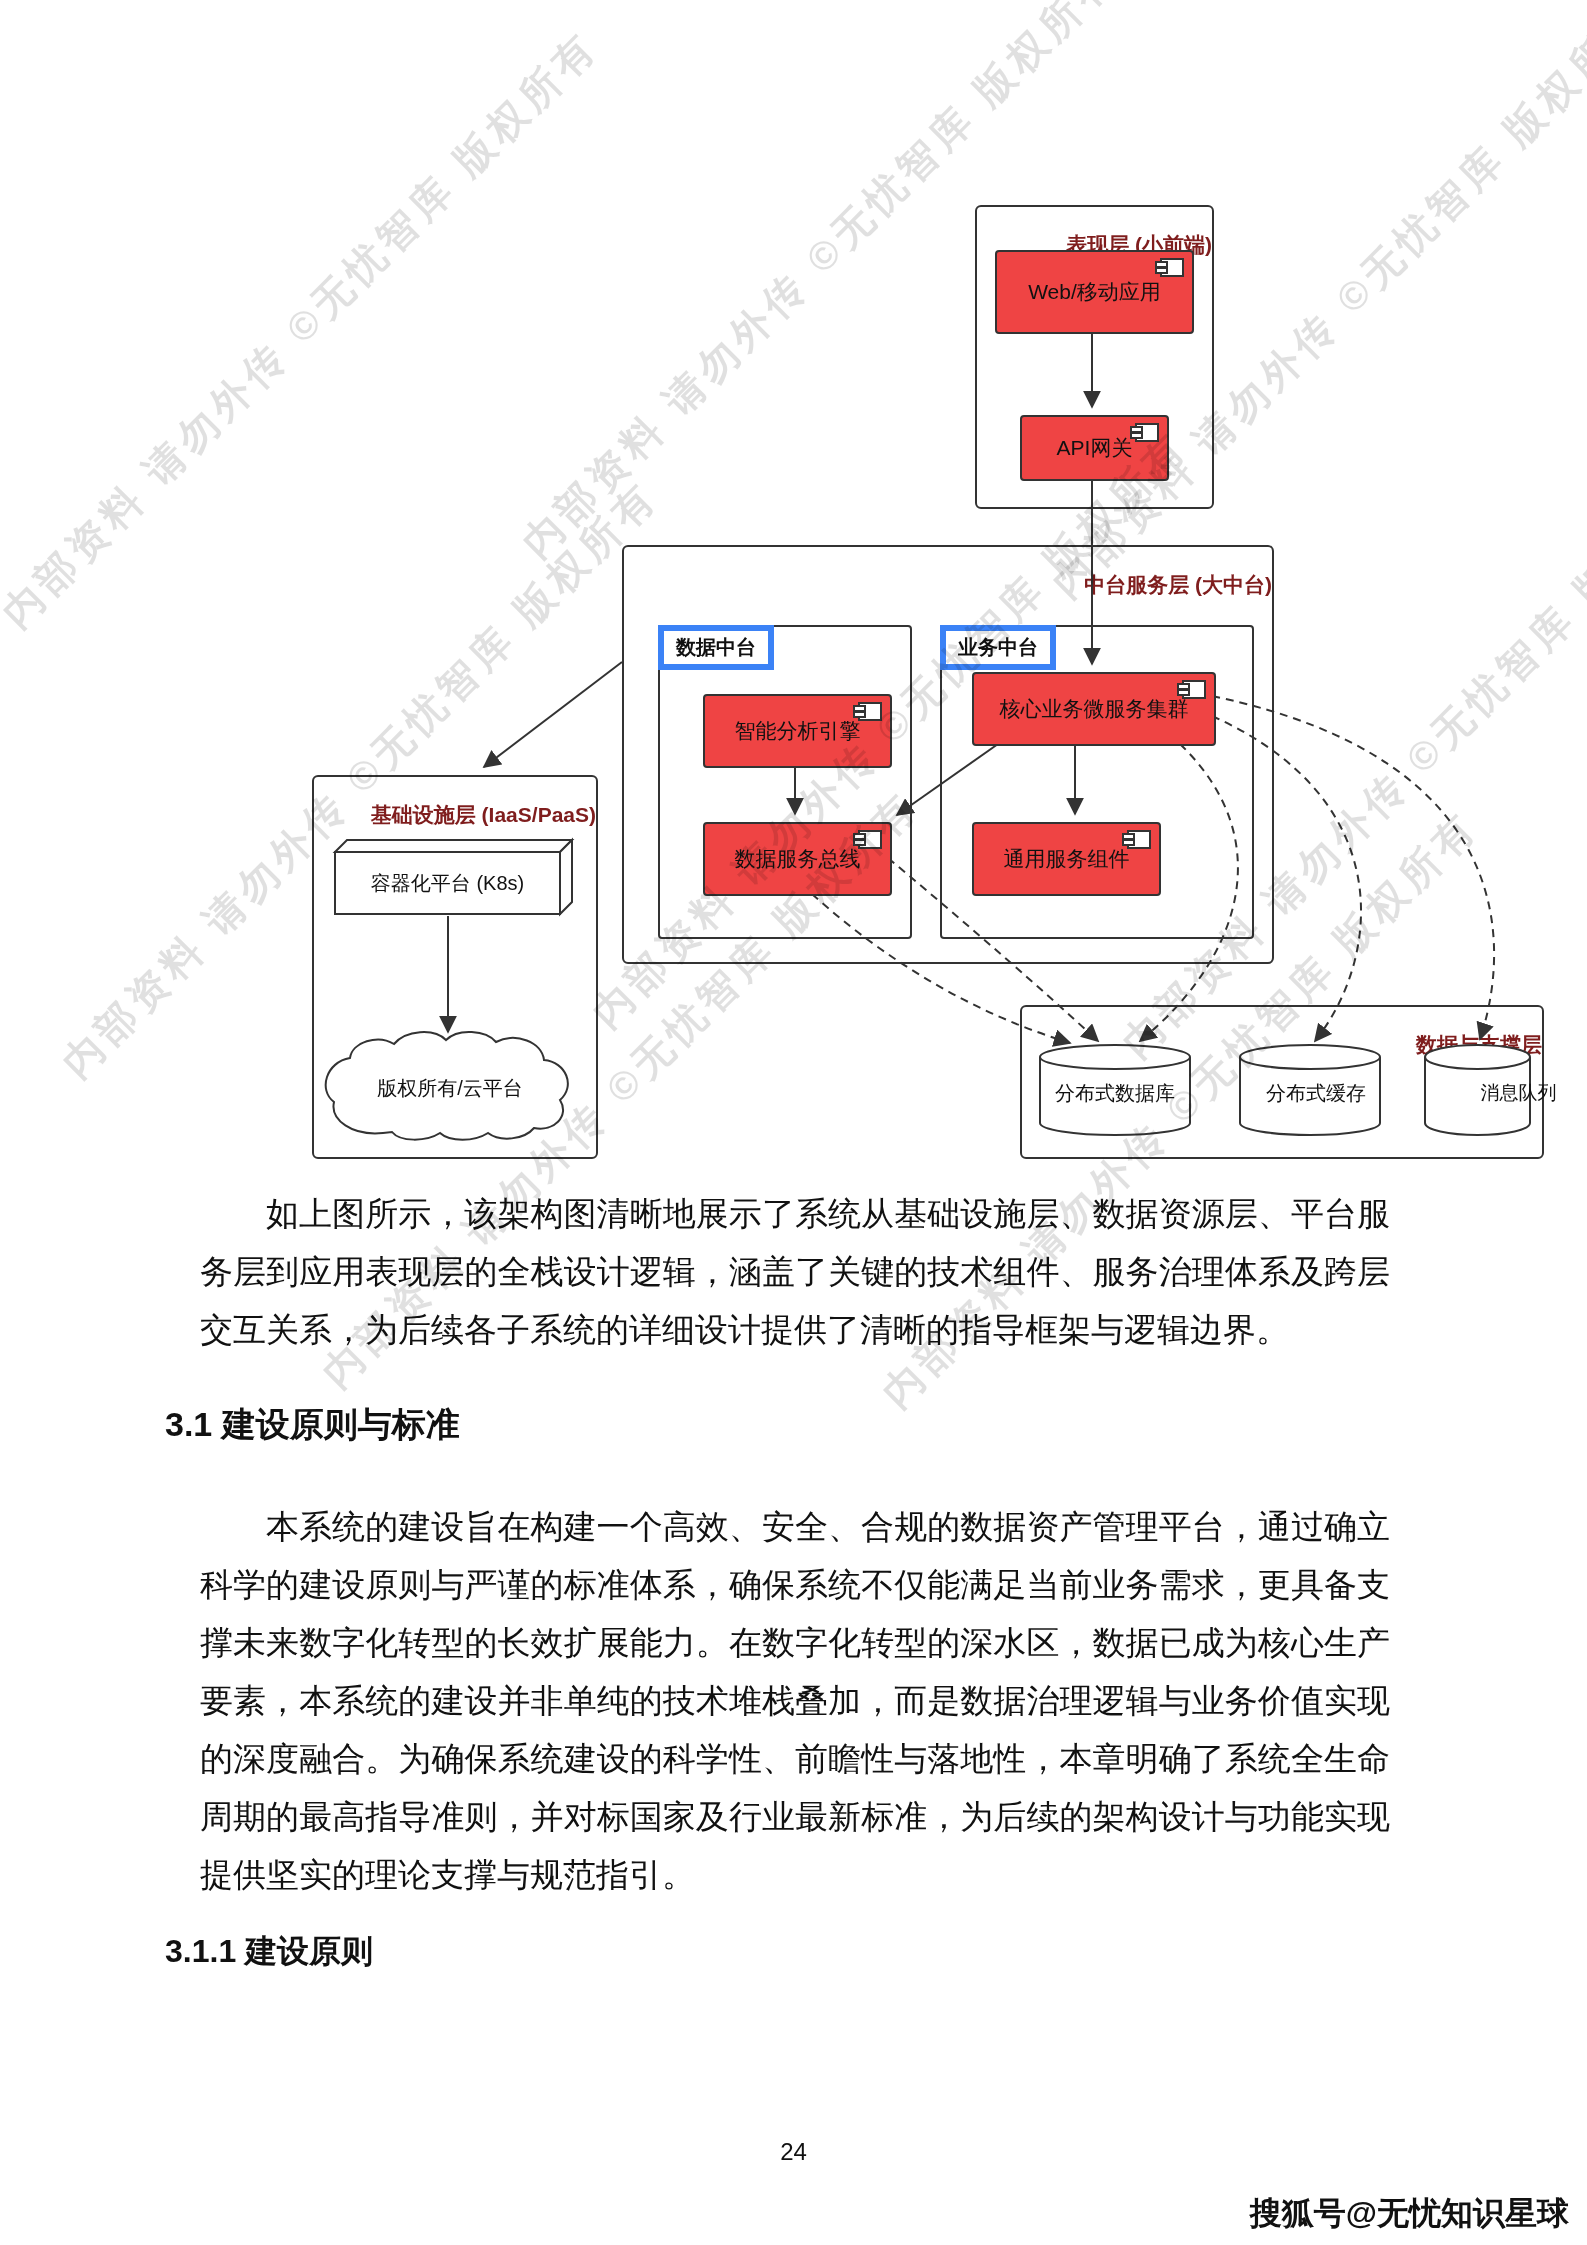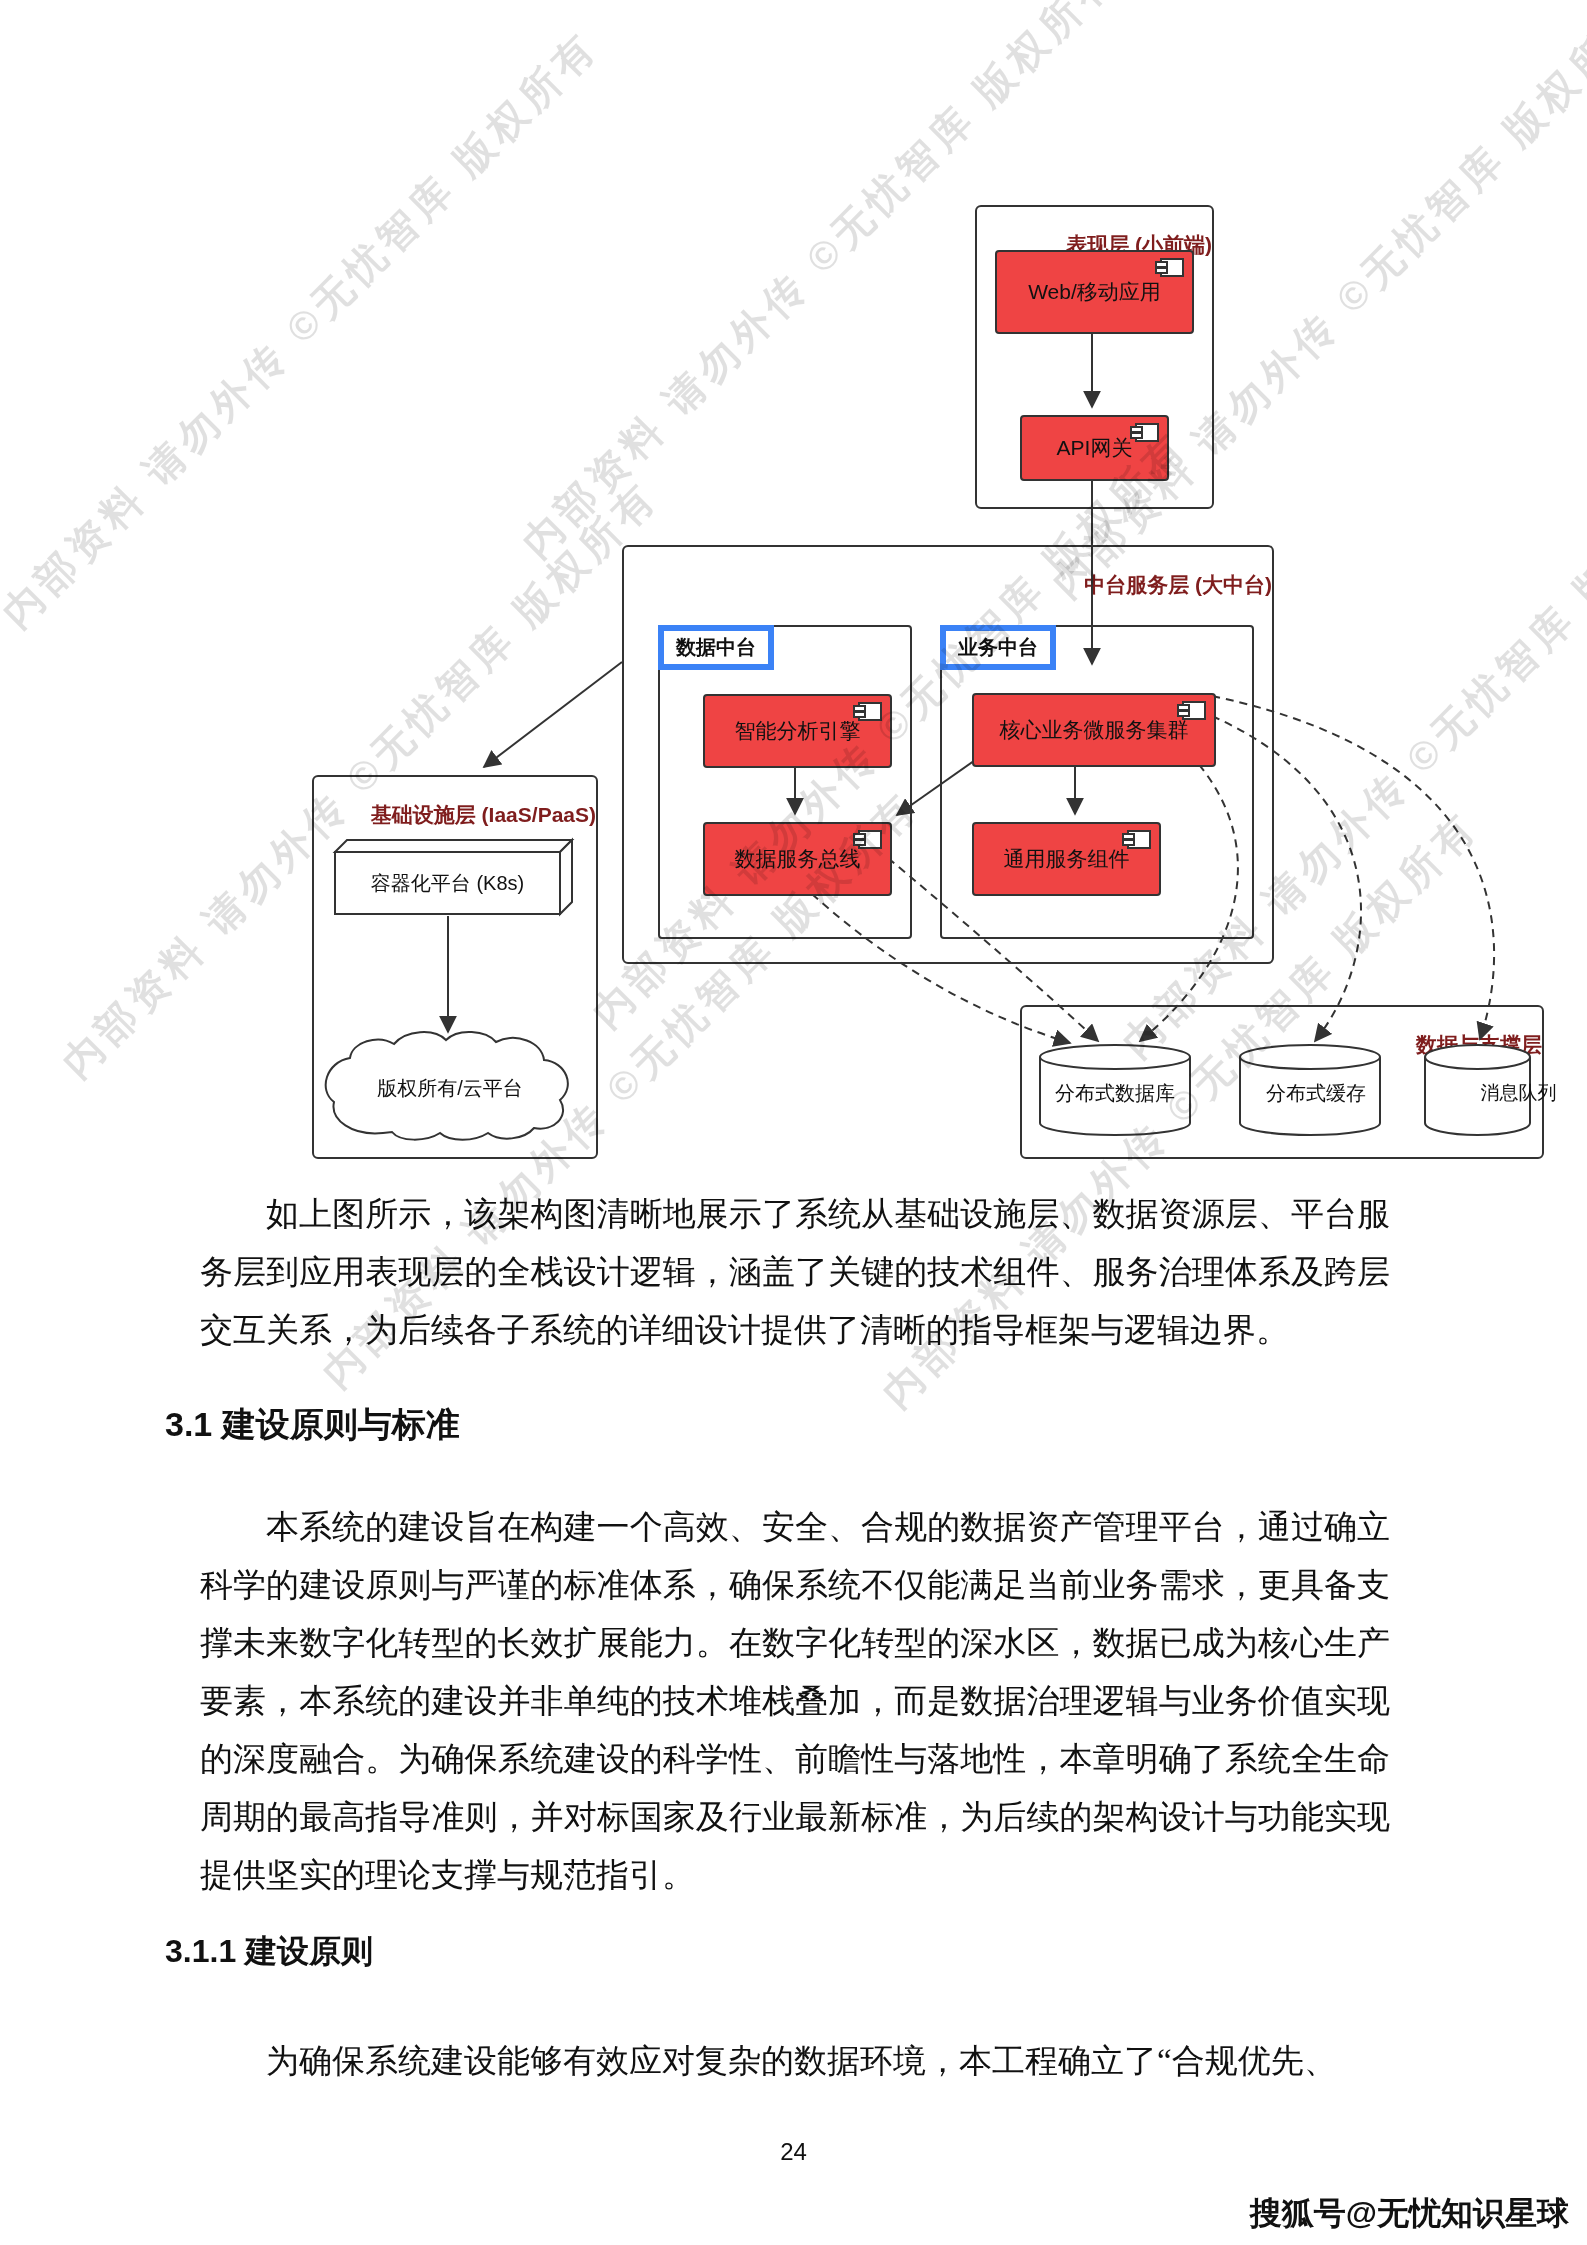--- a/index.html
+++ b/index.html
@@ -163,21 +163,21 @@
   <div class="comp" style="left:703px;top:672px;width:185px;height:70px;margin-top:22px;">
     <span class="comp-icon"></span>
     <span>智能分析引擎</span>
   </div>
 
   <div class="comp" style="left:703px;top:822px;width:185px;height:70px;">
     <span class="comp-icon"></span>
     <span>数据服务总线</span>
   </div>
 
-  <div class="comp" style="left:972px;top:693px;width:240px;height:70px;">
+  <div class="comp" style="left:972px;top:672px;width:240px;height:70px;">
     <span class="comp-icon"></span>
     <span>核心业务微服务集群</span>
   </div>
 
   <div class="comp" style="left:972px;top:822px;width:185px;height:70px;">
     <span class="comp-icon"></span>
     <span>通用服务组件</span>
   </div>
 
   <div class="shape-label" style="left:335px;top:870px;width:225px;">容器化平台 (K8s)</div>
@@ -187,19 +187,18 @@
   <div class="shape-label" style="left:1425px;top:1080px;width:123px;font-size:19px;padding-left:32px;">消息队列</div>
 
   <div class="body-para" style="top:1185px;">如上图所示，该架构图清晰地展示了系统从基础设施层、数据资源层、平台服务层到应用表现层的全栈设计逻辑，涵盖了关键的技术组件、服务治理体系及跨层交互关系，为后续各子系统的详细设计提供了清晰的指导框架与逻辑边界。</div>
 
   <div class="heading h1" style="top:1402px;">3.1 建设原则与标准</div>
 
   <div class="body-para" style="top:1498px;">本系统的建设旨在构建一个高效、安全、合规的数据资产管理平台，通过确立科学的建设原则与严谨的标准体系，确保系统不仅能满足当前业务需求，更具备支撑未来数字化转型的长效扩展能力。在数字化转型的深水区，数据已成为核心生产要素，本系统的建设并非单纯的技术堆栈叠加，而是数据治理逻辑与业务价值实现的深度融合。为确保系统建设的科学性、前瞻性与落地性，本章明确了系统全生命周期的最高指导准则，并对标国家及行业最新标准，为后续的架构设计与功能实现提供坚实的理论支撑与规范指引。</div>
 
   <div class="heading h2" style="top:1930px;">3.1.1 建设原则</div>
 
-  <div class="body-para" style="top:2032px;">为确保系统建设能够有效应对复杂的数据环境，本工程确立了“合规优先、</div>
 
   <div class="page-num">24</div>
 
   <div class="footer-brand">搜狐号@无忧知识星球</div>
 
 </div>
 
 </body></html>

